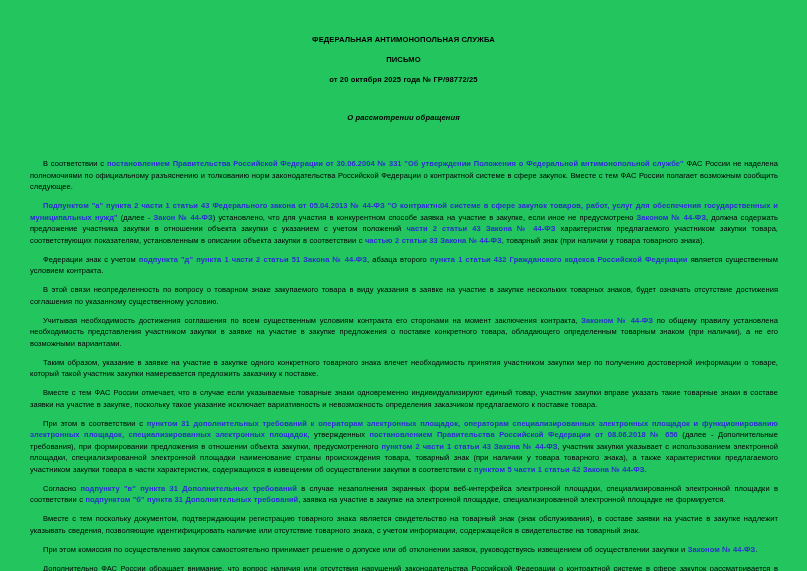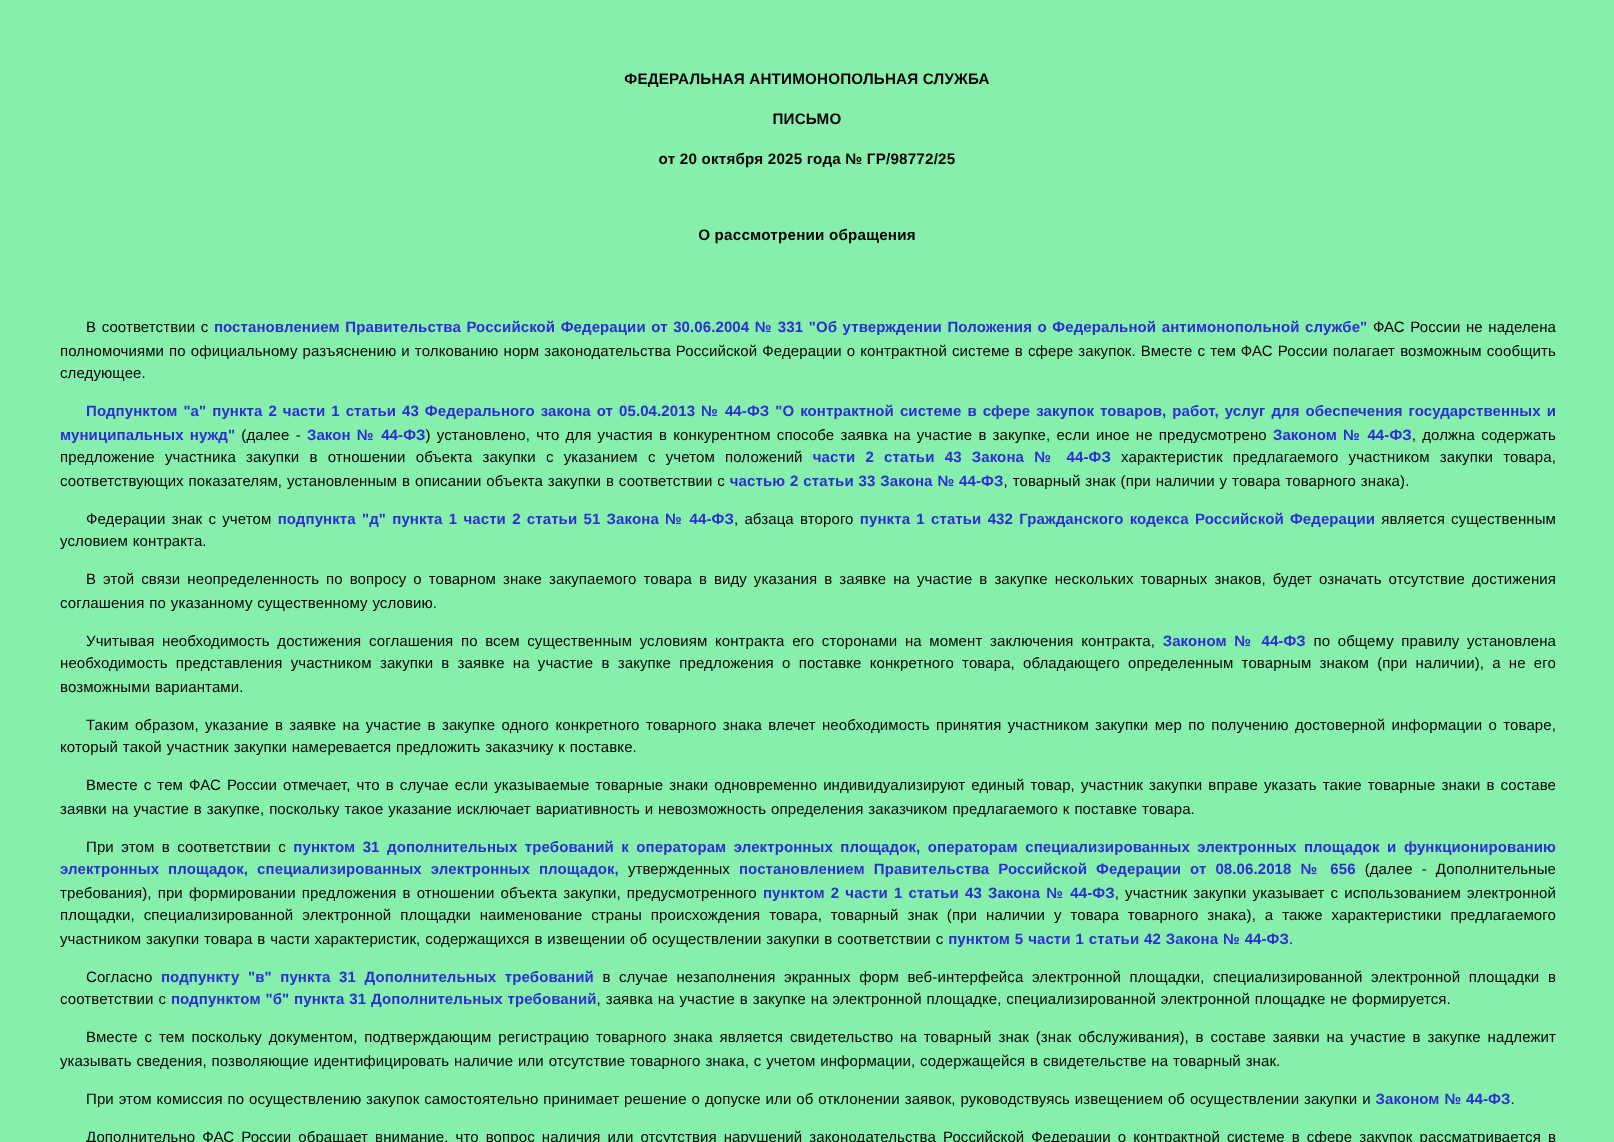--- a/index.html
+++ b/index.html
@@ -4,38 +4,39 @@
 <style>
   html, body {
     margin: 0;
     padding: 0;
     background: #ffffff;
   }
   .page {
     position: relative;
     width: 807px;
     height: 571px;
-    background: #86efac;
+    background: #22c55e;
     overflow: hidden;
     font-family: "Liberation Sans", sans-serif;
     color: #000000;
   }
   .header {
     padding-top: 36px;
     text-align: center;
   }
   .h-line {
     font-size: 7.6px;
     font-weight: bold;
     line-height: 8px;
     margin-bottom: 12px;
     letter-spacing: 0.1px;
   }
   .h-line.subject {
     margin-top: 30px;
+    font-style: italic;
   }
   .doc-body {
     padding: 24px 29px 0 30px;
     text-align: justify;
   }
   .para {
     margin: 0 0 7.5px 0;
     font-size: 7.5px;
     line-height: 11.5px;
     text-indent: 13px;

